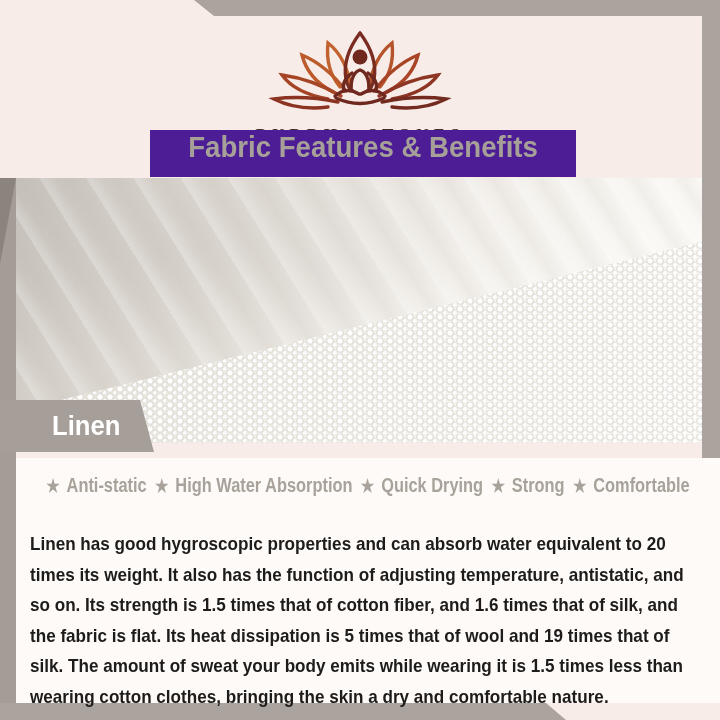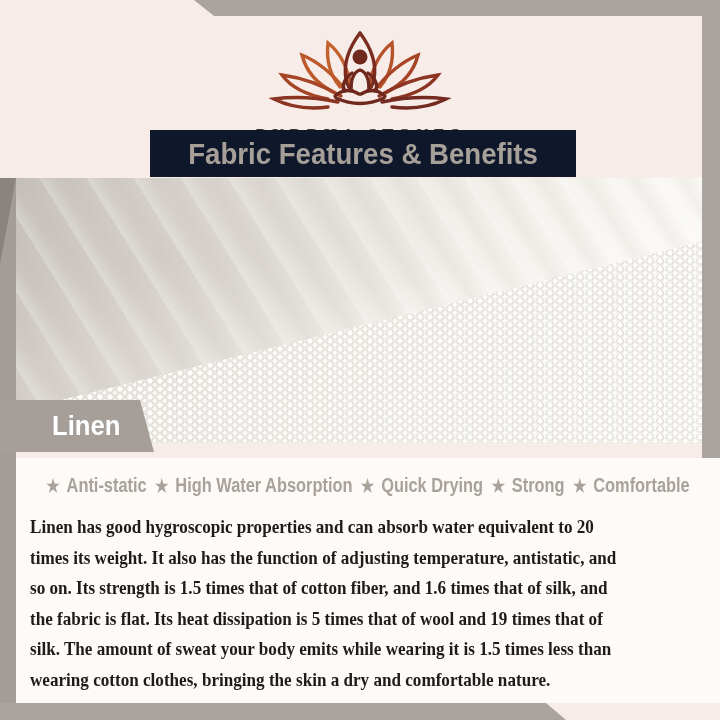--- a/index.html
+++ b/index.html
@@ -23,22 +23,22 @@
 
   
   .logo-wrap { left:0; top:23px; width:720px; text-align:center; }
   .brand-name {
     margin-top:2px; font-family:"Liberation Serif", serif;
     font-size:17px; letter-spacing:5px; color:#3a312c; font-weight:600;
   }
 
   
   .header-band {
-    left:150px; top:130px; width:426px; height:47px; background:#0f172a;
-    display:flex; align-items:center; justify-content:center;
+    left:150px; top:130px; width:426px; height:47px; background:#4c1d95;
+    display:flex; justify-content:center;
   }
   .header-title {
     font-size:30px; font-weight:bold; color:#a6a099;
     transform:scaleX(.92); white-space:nowrap;
   }
 
   
   .photo {
     left:16px; top:178px; width:686px; height:265px; overflow:hidden;
     background:linear-gradient(118deg,#c6c1ba 0%,#d6d1ca 16%,#e6e2dc 38%,
@@ -77,21 +77,21 @@
 
   
   .panel { left:16px; top:458px; width:704px; height:245px; background:#fdfaf8; }
   .features-row {
     margin-top:16px; width:704px; display:flex; justify-content:center; align-items:center;
     color:#a8a29b; font-weight:bold; font-size:19.5px; white-space:nowrap;
     transform:scaleX(.84); transform-origin:center;
   }
   .feat { display:flex; align-items:center; margin:0 5px; }
   .feat .star { font-size:18px; margin-right:8px; }
-  .description { margin:15px 0 0 14px;font-family:Liberation Serif, serif; }
+  .description { margin:32px 0 0 14px; }
   .description .line {
     font-size:19px; font-weight:bold; color:#1d1c1a; line-height:30.6px;
     white-space:nowrap; transform:scaleX(.9); transform-origin:left center;
   }
 </style>
 </head>
 <body>
 
 <div class="abs decor-top"></div>
 <div class="abs decor-right"></div>

